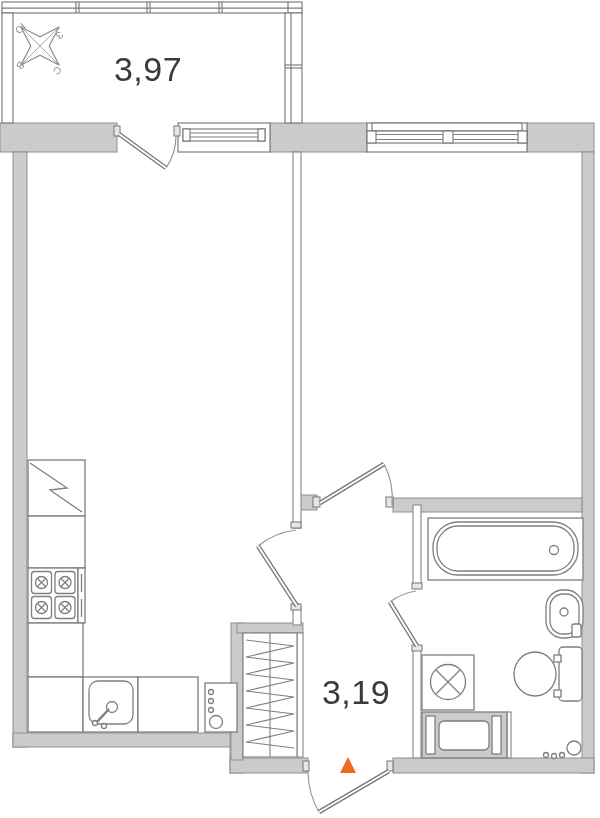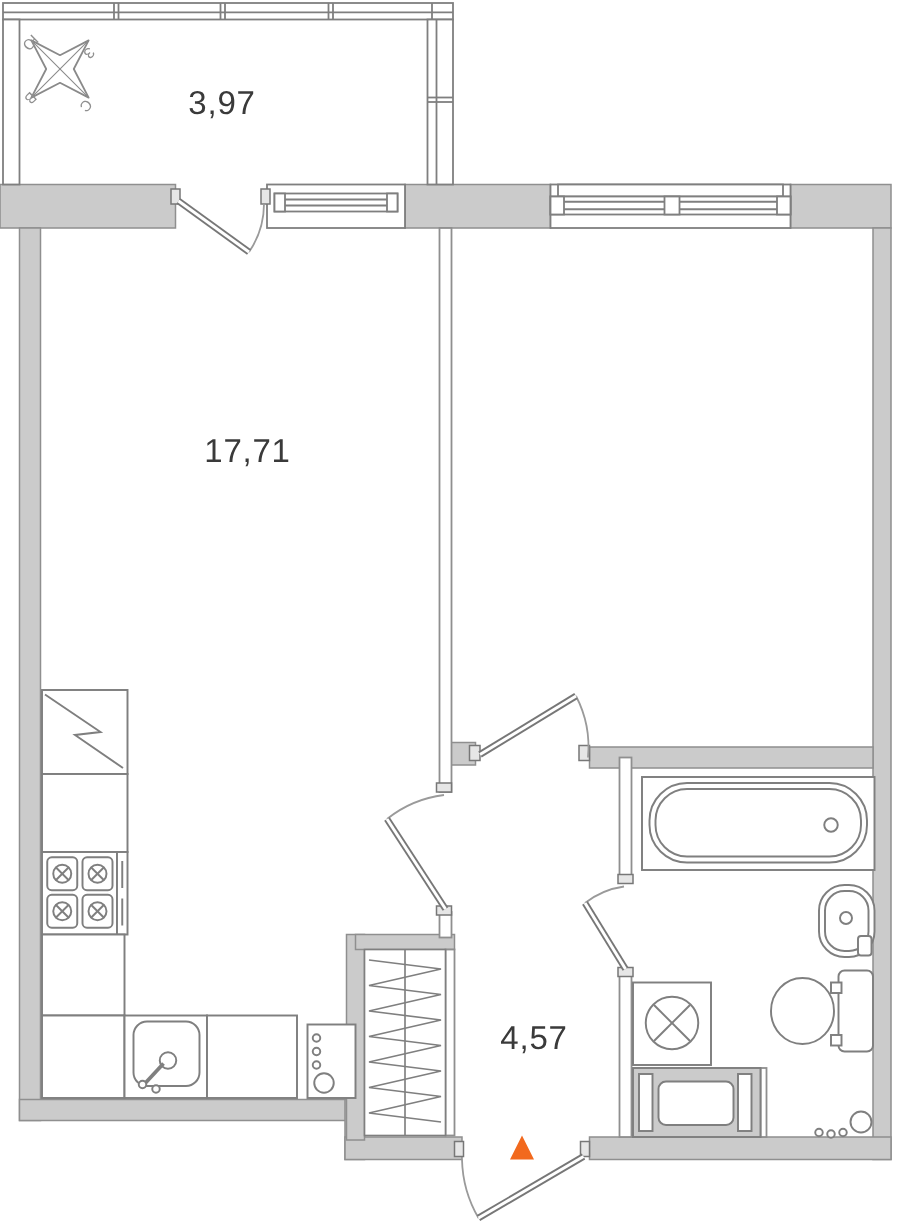--- a/index.html
+++ b/index.html
@@ -3,21 +3,21 @@
 <meta charset="utf-8">
 <style>
   html,body { margin:0; padding:0; background:#ffffff; }
   .plan {
     position:relative; width:600px; height:818px; background:#ffffff;
     overflow:hidden; font-family:"Liberation Sans", sans-serif;
   }
   .plan svg { position:absolute; left:0; top:0; }
   .area-label {
     position:absolute; width:130px; height:32px; line-height:32px;
-    text-align:center; font-size:22px; letter-spacing:0.5px; color:#3a3a3a;
+    text-align:center; font-size:34px; letter-spacing:0.5px; color:#3a3a3a;
   }
   .lbl-balcony  { left:83px;  top:53px;  }
   .lbl-living   { left:100px; top:285px; }
   .lbl-bedroom  { left:370px; top:284px; }
   .lbl-bathroom { left:415px; top:606px; }
   .lbl-hallway  { left:291px; top:676px; }
 </style>
 </head>
 <body>
 
@@ -226,16 +226,15 @@
       <text transform="translate(17,-13) rotate(135)">З</text>
       <text transform="translate(-22,17) rotate(135)">В</text>
       <text transform="translate(15,22) rotate(135)">С</text>
     </g>
   </g>
 
   <polygon points="348,757 340,773 356,773" fill="#f2691d"></polygon>
 </svg>
 
   <div class="area-label lbl-balcony">3,97</div>
-  <div class="area-label lbl-living">17,71</div>
-  <div class="area-label lbl-hallway">4,57</div>
+  <div class="area-label lbl-hallway">3,19</div>
 
 </div>
 
 </body></html>

